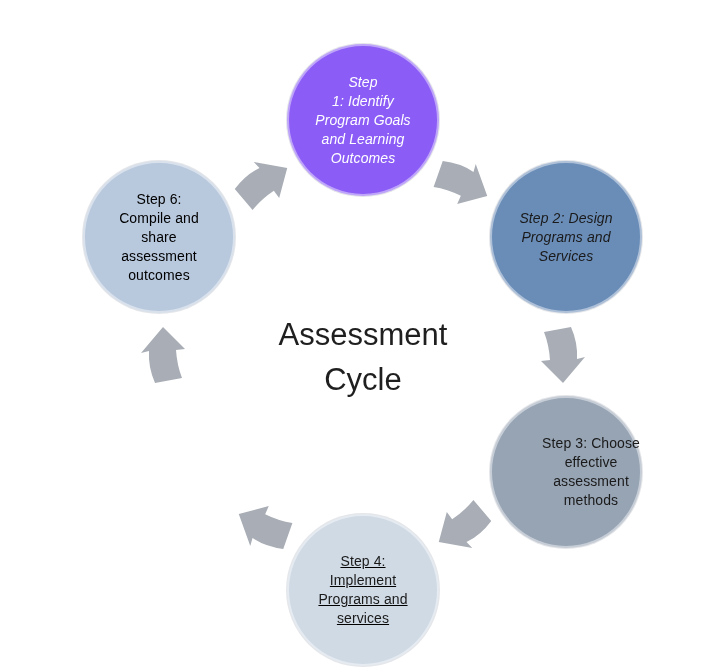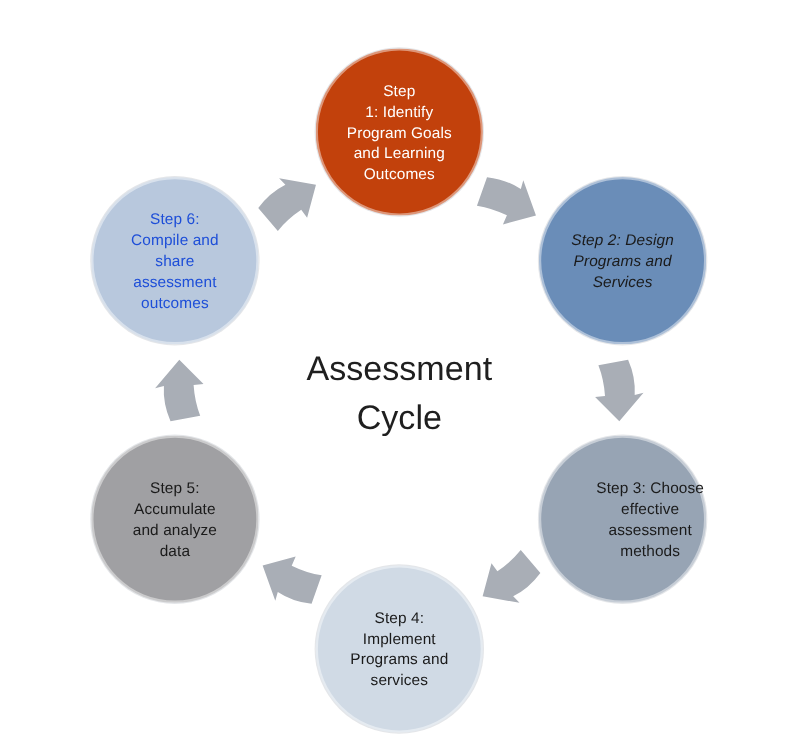--- a/index.html
+++ b/index.html
@@ -27,21 +27,21 @@
   .circle .label {
     font-size: 14px;
     line-height: 19px;
     white-space: pre-line;
     letter-spacing: 0.1px;
   }
   
   .s1 { left: 287px; top: 44px;  }
   .s2 { left: 490px; top: 161px; }
   .s3 { left: 490px; top: 396px; justify-content: flex-end; }
-  .s4 { left: 287px; top: 514px; }
+  .s4 { left: 287px; top: 514px; text-decoration: underline; }
   .s5 { left: 83px;  top: 396px; }
   .s6 { left: 83px;  top: 161px; }
 
   .title {
     position: absolute;
     left: 223px;
     top: 312px;
     width: 280px;
     text-align: center;
     font-size: 31px;
@@ -60,21 +60,21 @@
   .a23 { left: 533px; top: 331px; transform: rotate(90deg);  }
   .a34 { left: 433px; top: 504px; transform: rotate(150deg); }
   .a45 { left: 233px; top: 504px; transform: rotate(210deg); }
   .a56 { left: 133px; top: 331px; transform: rotate(270deg); }
 </style>
 </head>
 <body>
 
 <div class="canvas">
 
-  <div class="circle s1" style="background-color: #c2410c;">
+  <div class="circle s1" style="background-color: #8b5cf6; font-style: italic;">
     <span class="label" style="color: rgb(255, 255, 255);">Step
 1: Identify
 Program Goals
 and Learning
 Outcomes</span>
   </div>
 
   <div class="circle s2" style="background-color: rgb(106, 141, 184); font-style: italic;">
     <span class="label" style="color: rgb(26, 26, 26);">Step 2: Design
 Programs and
@@ -88,29 +88,23 @@
 methods</span>
   </div>
 
   <div class="circle s4" style="background-color: rgb(208, 218, 229);">
     <span class="label" style="color: rgb(26, 26, 26);">Step 4:
 Implement
 Programs and
 services</span>
   </div>
 
-  <div class="circle s5" style="background-color: rgb(160, 160, 163);">
-    <span class="label" style="color: rgb(26, 26, 26);">Step 5:
-Accumulate
-and analyze
-data</span>
-  </div>
 
   <div class="circle s6" style="background-color: rgb(184, 200, 221);">
-    <span class="label" style="color: #1d4ed8;">Step 6:
+    <span class="label" style="color: #000000;">Step 6:
 Compile and
 share
 assessment
 outcomes</span>
   </div>
 
   <div class="title" style="color: rgb(31, 31, 31);">Assessment
 Cycle</div>
 
   <div class="arrow a61">

